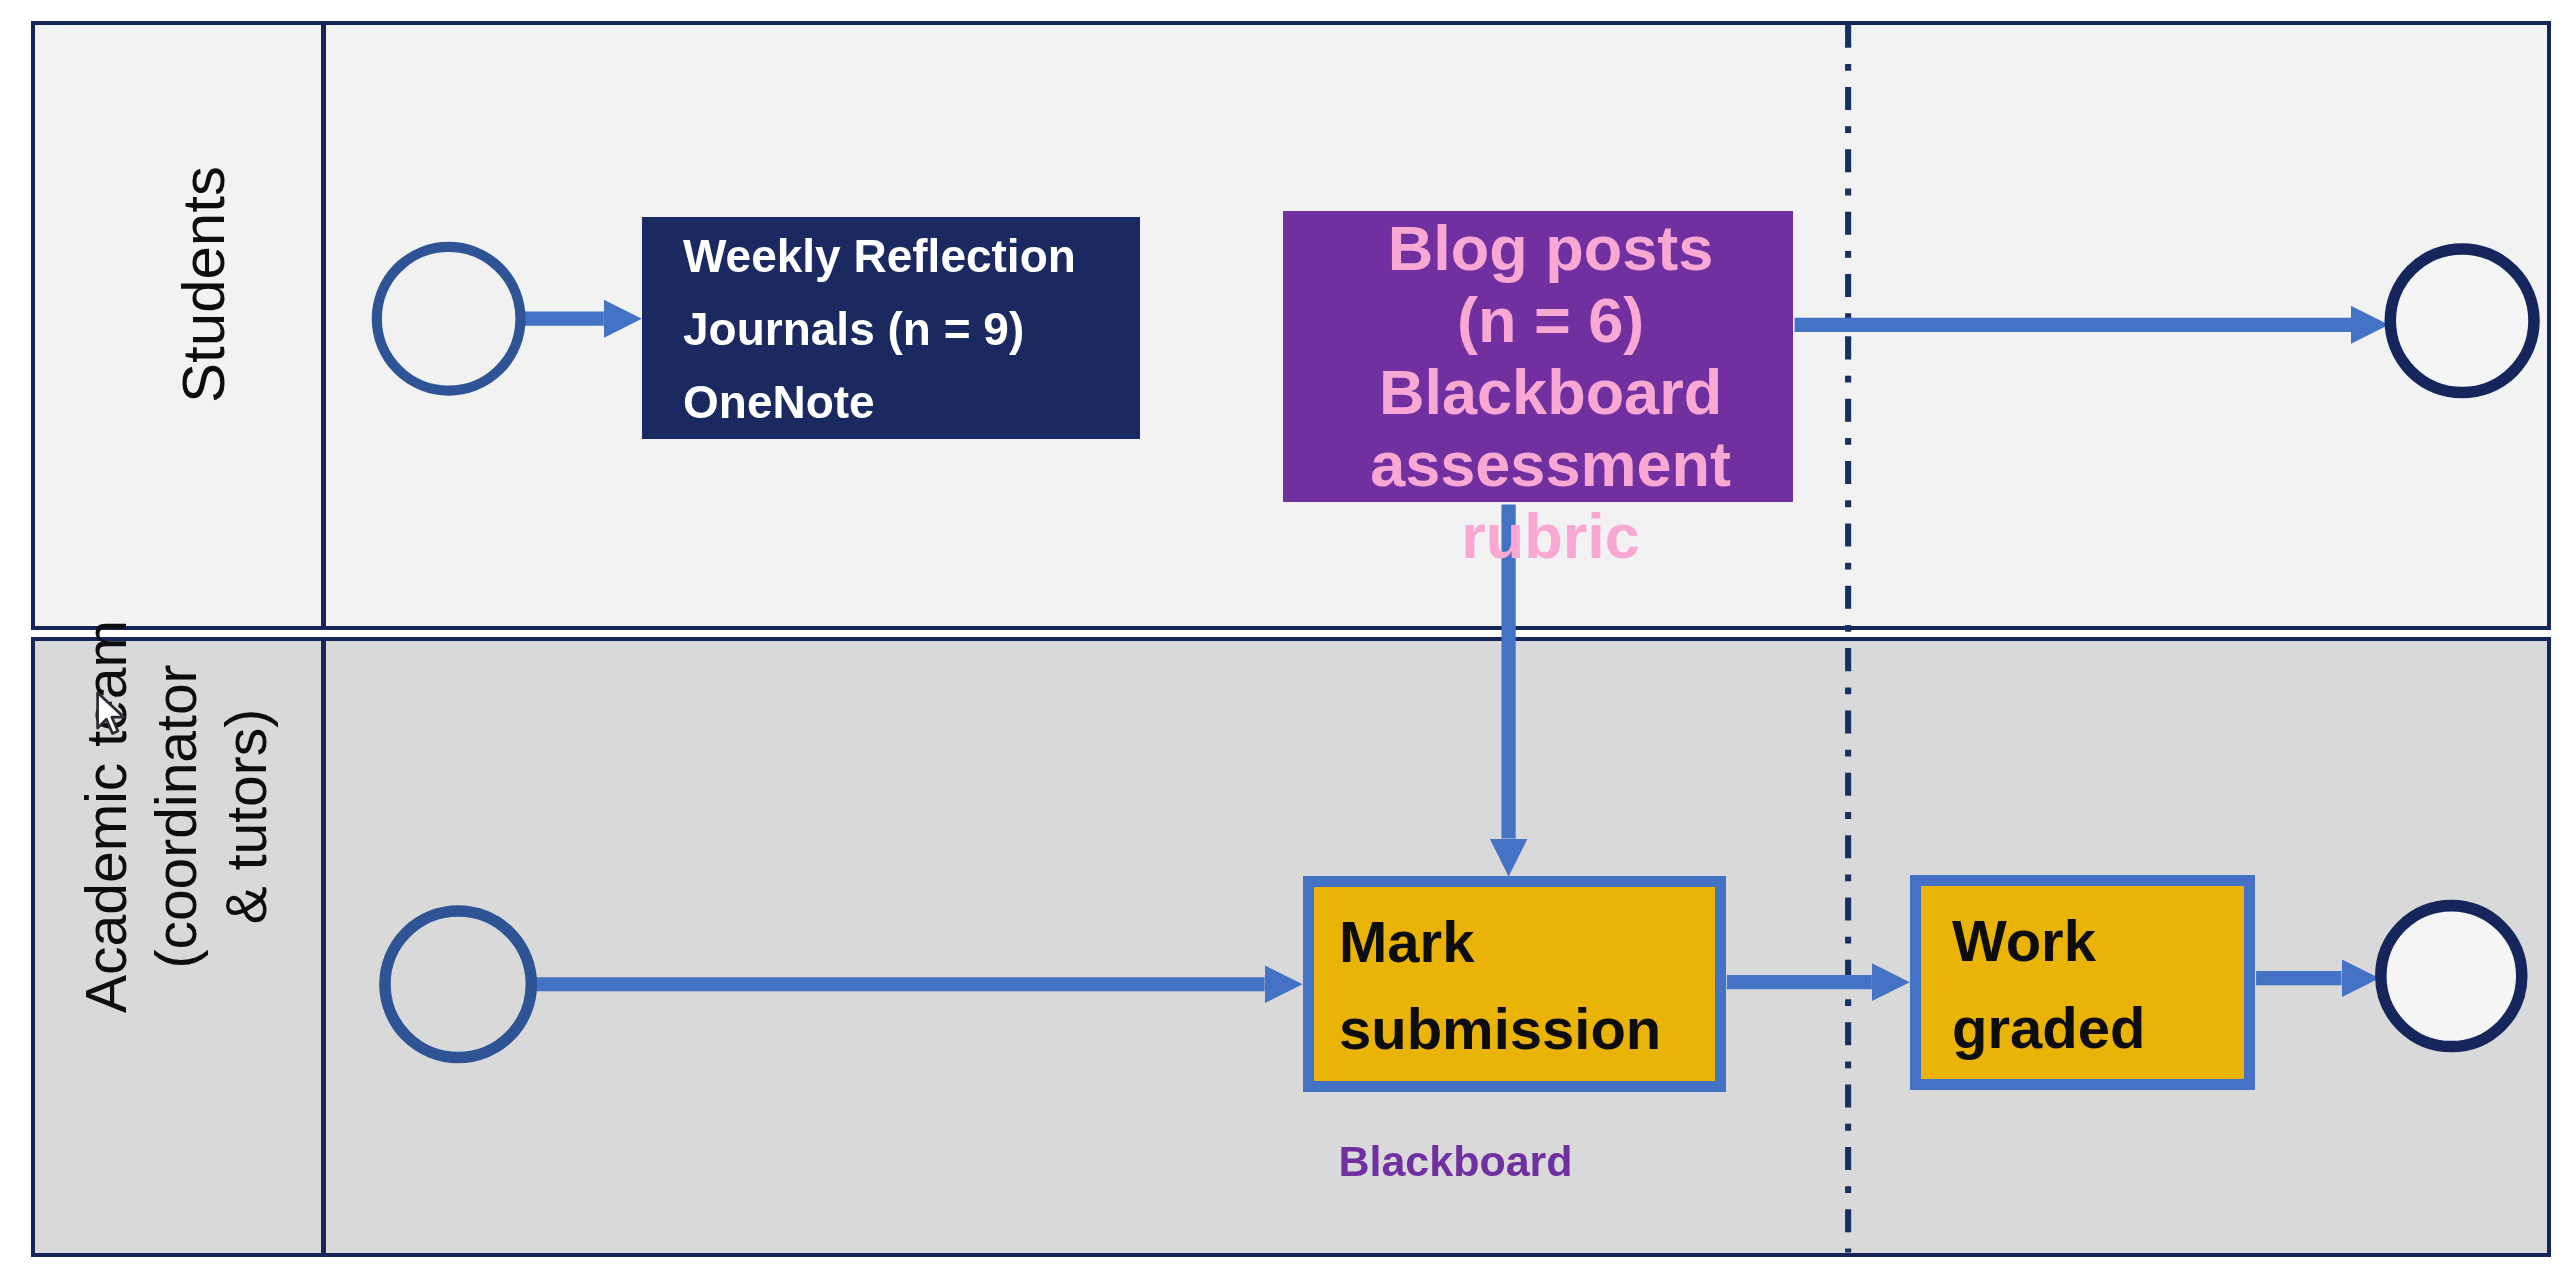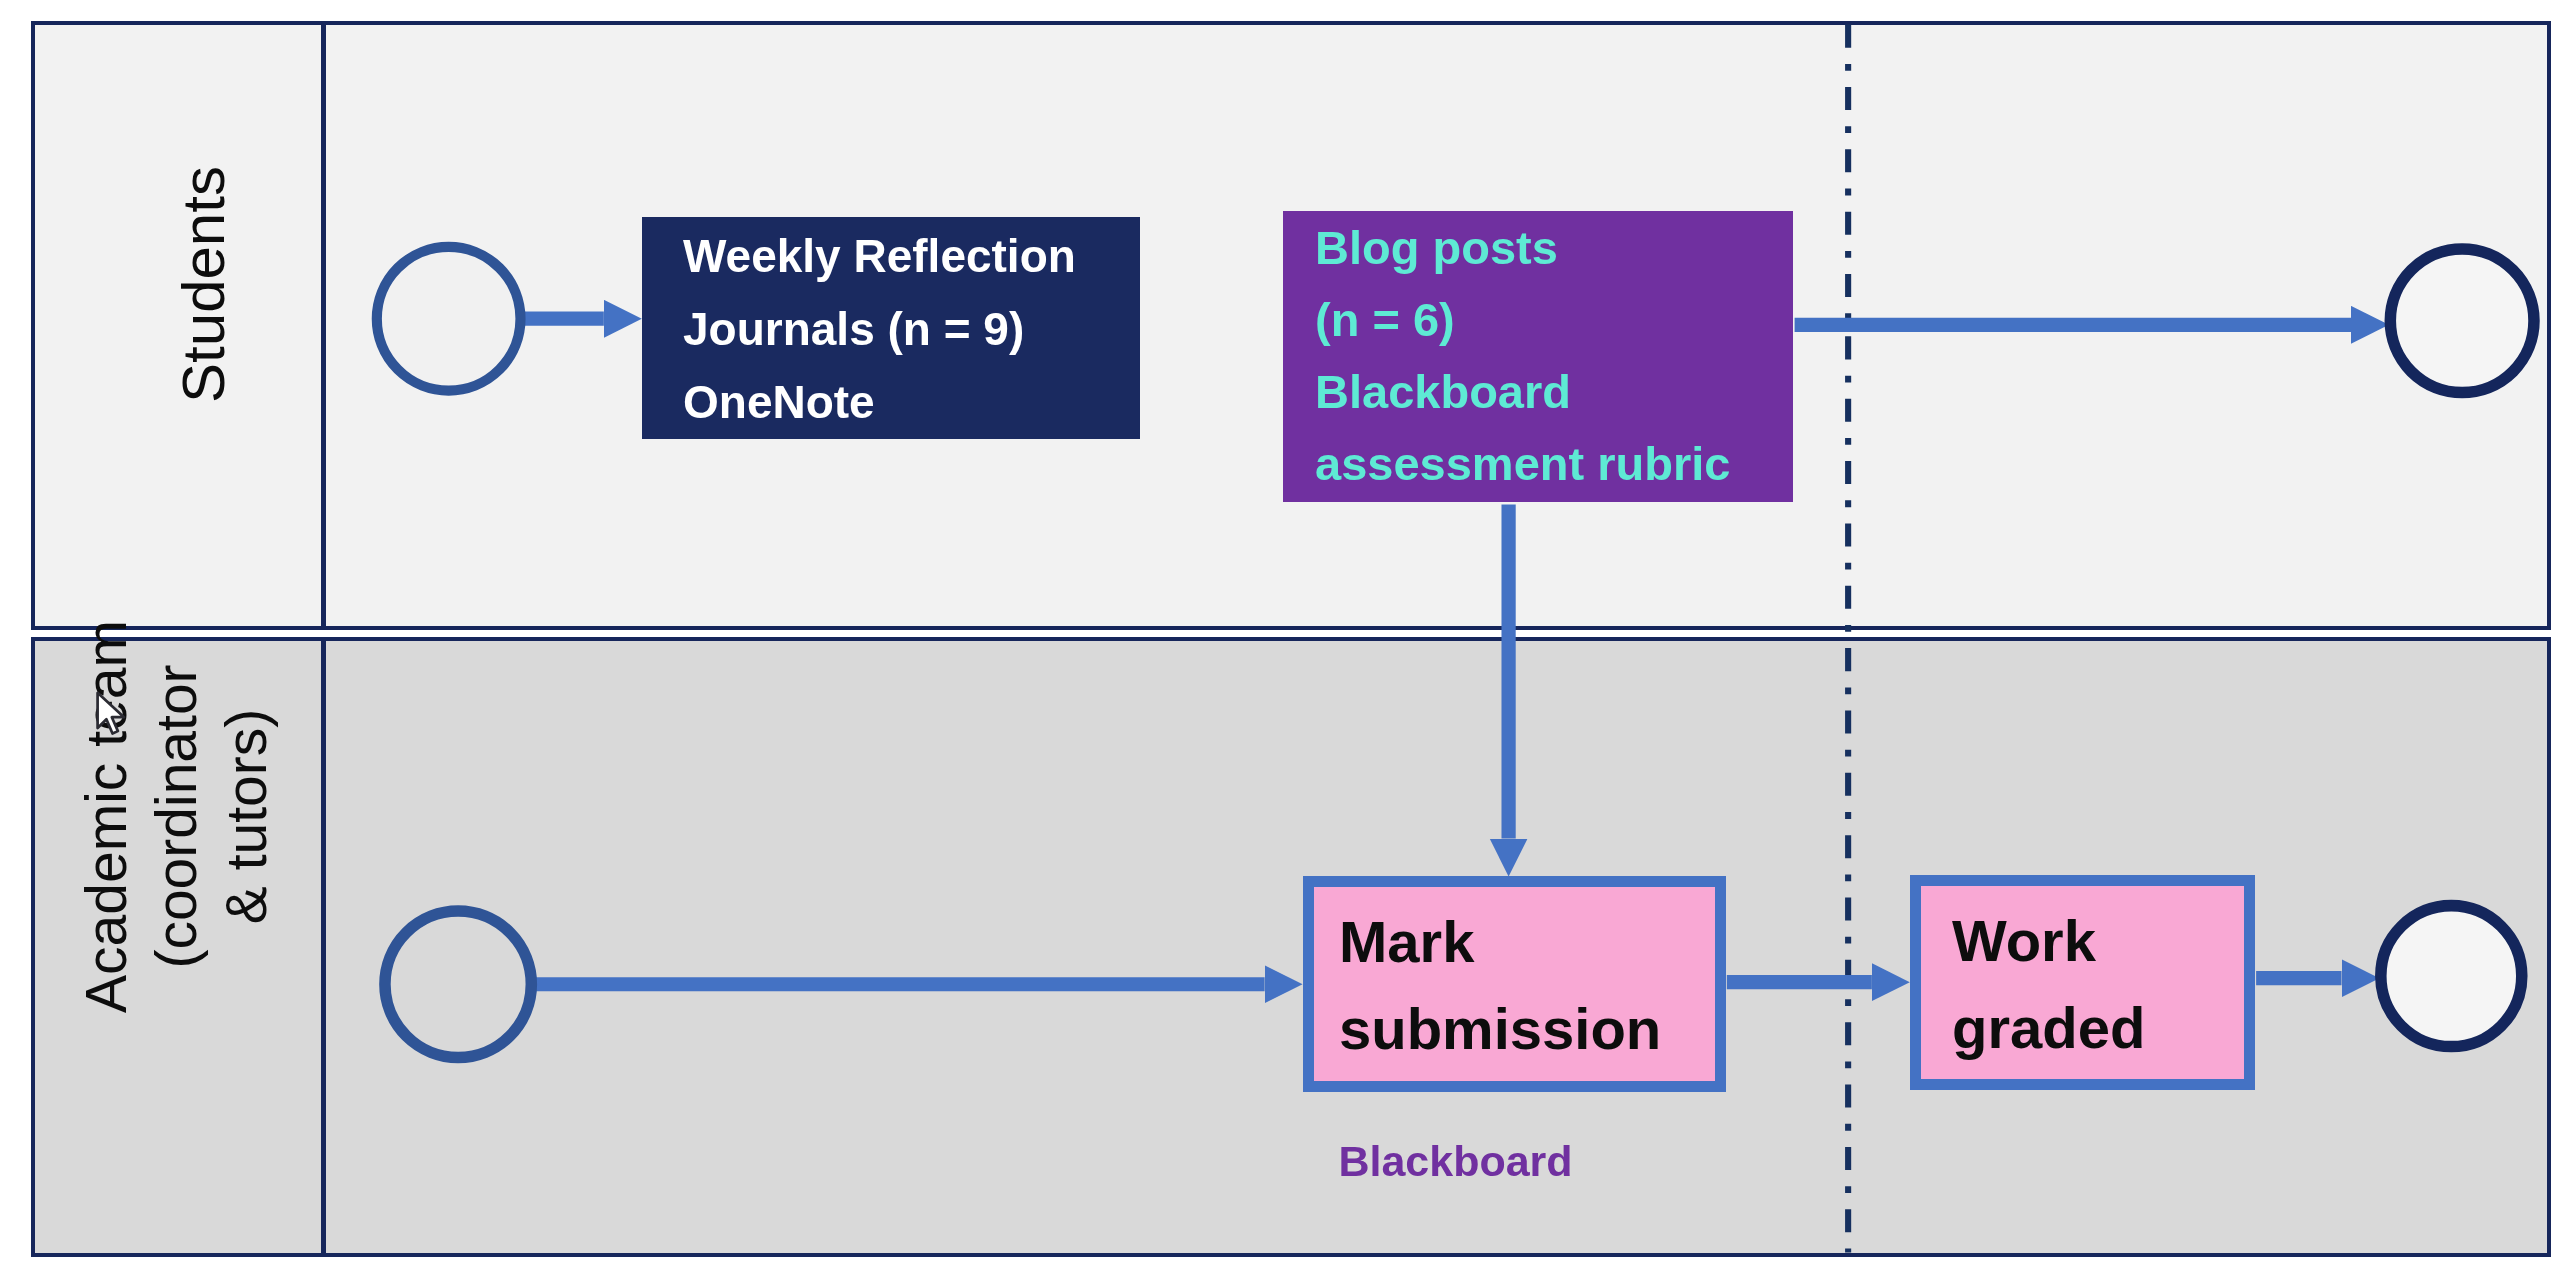--- a/index.html
+++ b/index.html
@@ -18,25 +18,25 @@
     text-align:center;white-space:pre-line;
   }
   #label-students{left:68px;top:247px;width:271px;height:75px;font-size:60px;line-height:75px;}
   #label-academic{left:-24px;top:708px;width:407px;height:217px;font-size:57px;line-height:70px;}
   .task-box{position:absolute;box-sizing:border-box;font-weight:bold;white-space:pre-line;}
   #box-weekly{
     left:642px;top:217px;width:498px;height:222px;background:#1A2A60;color:#ffffff;
     font-size:46px;line-height:73px;padding:3.4px 6.8px 0 41px;
   }
   #box-blog{
-    left:1283px;top:211px;width:510px;height:291px;background:#7030A0;color:#5eead4;
-    font-size:47px;line-height:72px;padding:1.4px 6.8px 0 32px;
+    left:1283px;top:211px;width:510px;height:291px;background:#7030A0;color:#f9a8d4;
+    font-size:63px;line-height:72px;padding:1.4px 6.8px 0 32px;text-align:center;
   }
   #box-mark,#box-work{
-    background:#f9a8d4;border:11px solid #4472C4;color:#0d0d0d;
+    background:#eab308;border:11px solid #4472C4;color:#0d0d0d;
     font-size:58px;line-height:87px;
   }
   #box-mark{left:1303px;top:876px;width:423px;height:216px;padding:11px 0 0 25px;}
   #box-work{left:1910px;top:875px;width:345px;height:215px;padding:11px 0 0 31px;}
   .annotation{position:absolute;font-weight:bold;color:#7030A0;text-align:center;}
   #due-label{left:1283px;top:87px;width:510px;font-size:56px;}
   #blackboard-label{left:1286px;top:1137px;width:339px;font-size:43px;}
   #overlay{position:absolute;left:0;top:0;width:2576px;height:1284px;pointer-events:none;}
 </style>
 </head>

